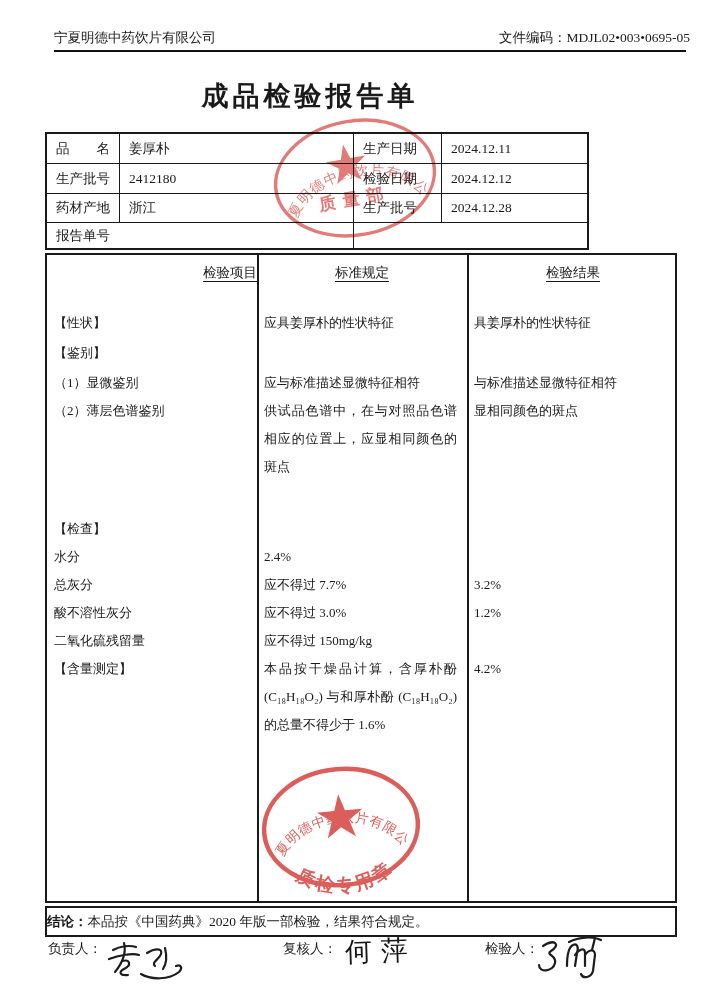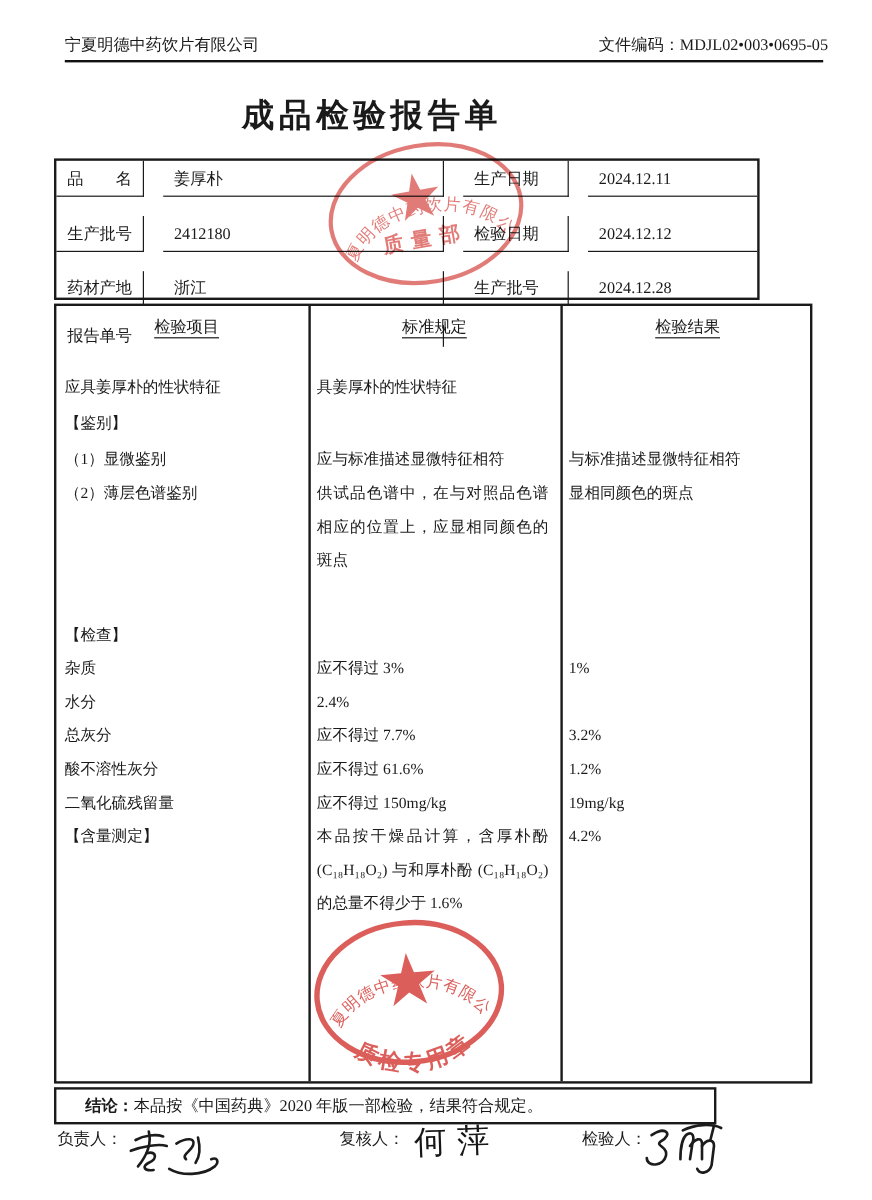--- a/index.html
+++ b/index.html
@@ -11,51 +11,51 @@
     color:#1a1a1a;
   }
   
   .doc-header { position:absolute; top:29px; left:54px; right:37px;
     display:flex; justify-content:space-between; font-size:13.5px; }
   .header-rule { position:absolute; top:50px; left:54px; width:632px;
     border-top:2px solid #111; }
   .page-title { position:absolute; top:78px; left:0; width:620px;
     text-align:center; font-size:27px; font-weight:bold; letter-spacing:4px; }
   
-  .info-table { position:absolute; left:45px; top:132px; width:588px; height:118px;
+  .info-table { position:absolute; left:45px; top:132px; width:544px; height:118px;
     border:2px solid #1a1a1a; display:grid;
     grid-template-columns:73px 234px 88px auto;
     grid-template-rows:30px 30px 29px auto;
-    font-size:13.5px;gap:16px; }
+    font-size:13.5px; }
   .it-cell { display:flex; align-items:center; padding-left:9px;
     border-right:1.5px solid #1a1a1a; border-bottom:1.5px solid #1a1a1a; }
   .it-cell.last-col { border-right:none; }
   .it-cell.last-row { border-bottom:none; }
   .it-cell.span12 { grid-column:1 / 3; }
   .it-cell.span34 { grid-column:3 / 5; }
   
   .result-table { position:absolute; left:45px; top:253px; width:632px; height:650px;
     border:2px solid #1a1a1a; font-size:13px; }
   .rt-vline { position:absolute; top:0; bottom:0; width:1.5px; background:#1a1a1a; }
   .rt-vline.v1 { left:210px; } .rt-vline.v2 { left:420px; }
   .rt-header { display:grid; grid-template-columns:210px 210px 212px;
     padding-top:9px; height:36px; font-size:13.5px; }
   .rt-header .h { text-align:center; }
-  .rt-header .h.first { text-align:center; padding-left:7px; }
+  .rt-header .h.first { text-align:right; padding-left:7px; }
   .rt-header .h span { text-decoration:underline; text-underline-offset:4px; }
   .rt-body { padding-top:18px; }
   .rt-row { display:grid; grid-template-columns:210px 210px 212px; line-height:28px; }
   .rt-row > div { padding:0 10px 0 7px; }
   .rt-row .std { text-align:justify; }
   .mh30 { min-height:30px; } .mh28 { min-height:28px; }
   .mh56 { min-height:56px; margin-bottom:34px; }
   
-  .conclusion { position:absolute; left:45px; top:906px; width:552px; height:31px;
+  .conclusion { position:absolute; left:45px; top:906px; width:632px; height:31px;
     border:2px solid #1a1a1a; display:flex; align-items:center;
-    padding-left:24px; font-size:13.5px; }
+    padding-left:0; font-size:13.5px; }
   .conclusion .lbl { font-weight:bold; }
   
   .sig-row { position:absolute; left:45px; top:938px; width:650px; height:60px;
     font-size:13.5px; }
   .sig-label { position:absolute; top:2px; }
   .sig-label.l1 { left:3px; } .sig-label.l2 { left:238px; } .sig-label.l3 { left:440px; }
   .sig-scribble { position:absolute; color:#1c1c1c; }
   .sig-scribble.s1 { left:52px; top:0px; }
   .sig-scribble.s3 { left:486px; top:-6px; }
   .sig-name { position:absolute; left:300px; top:-5px; font-size:27px;
@@ -103,20 +103,21 @@
     <div class="rt-vline v2"></div>
 
     <div class="rt-header">
       <div class="h first"><span>检验项目</span></div>
       <div class="h"><span>标准规定</span></div>
       <div class="h"><span>检验结果</span></div>
     </div>
 
     <div class="rt-body">
       <div class="rt-row mh30">
+        <div>【性状】</div>
         <div class="std">应具姜厚朴的性状特征</div>
         <div>具姜厚朴的性状特征</div>
       </div>
       <div class="rt-row mh30">
         <div>【鉴别】</div>
         <div class="std"></div>
         <div></div>
       </div>
       <div class="rt-row mh28">
         <div>（1）显微鉴别</div>
@@ -127,42 +128,36 @@
         <div>（2）薄层色谱鉴别</div>
         <div class="std">供试品色谱中，在与对照品色谱相应的位置上，应显相同颜色的斑点</div>
         <div>显相同颜色的斑点</div>
       </div>
       <div class="rt-row mh28">
         <div>【检查】</div>
         <div class="std"></div>
         <div></div>
       </div>
       <div class="rt-row mh28">
-        <div>杂质</div>
-        <div class="std">应不得过 3%</div>
-        <div>1%</div>
-      </div>
-      <div class="rt-row mh28">
         <div>水分</div>
         <div>2.4%</div>
       </div>
       <div class="rt-row mh28">
         <div>总灰分</div>
         <div class="std">应不得过 7.7%</div>
         <div>3.2%</div>
       </div>
       <div class="rt-row mh28">
         <div>酸不溶性灰分</div>
-        <div class="std">应不得过 61.6%</div>
+        <div class="std">应不得过 3.0%</div>
         <div>1.2%</div>
       </div>
       <div class="rt-row mh28">
         <div>二氧化硫残留量</div>
         <div class="std">应不得过 150mg/kg</div>
-        <div>19mg/kg</div>
       </div>
       <div class="rt-row">
         <div>【含量测定】</div>
         <div class="std">本品按干燥品计算，含厚朴酚 (C₁₈H₁₈O₂) 与和厚朴酚 (C₁₈H₁₈O₂) 的总量不得少于 1.6%</div>
         <div>4.2%</div>
       </div>
     </div>
   </div>
 
   <div class="conclusion">

